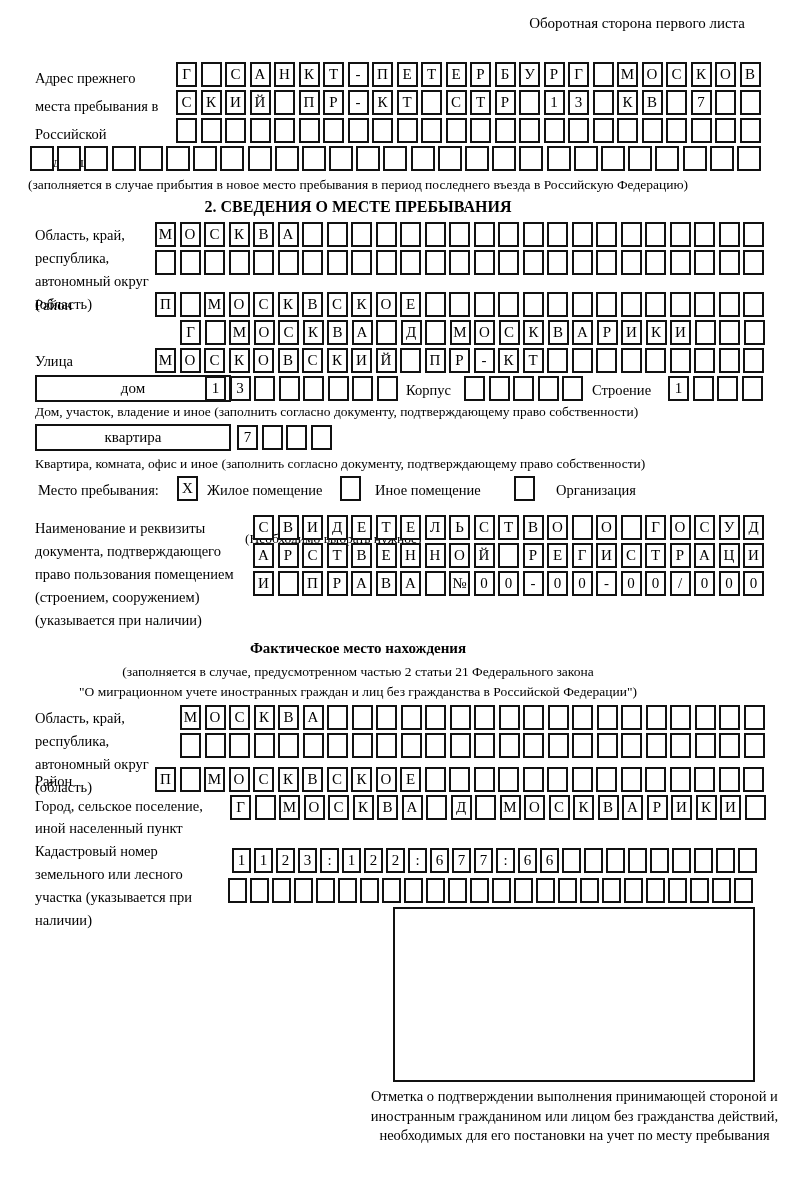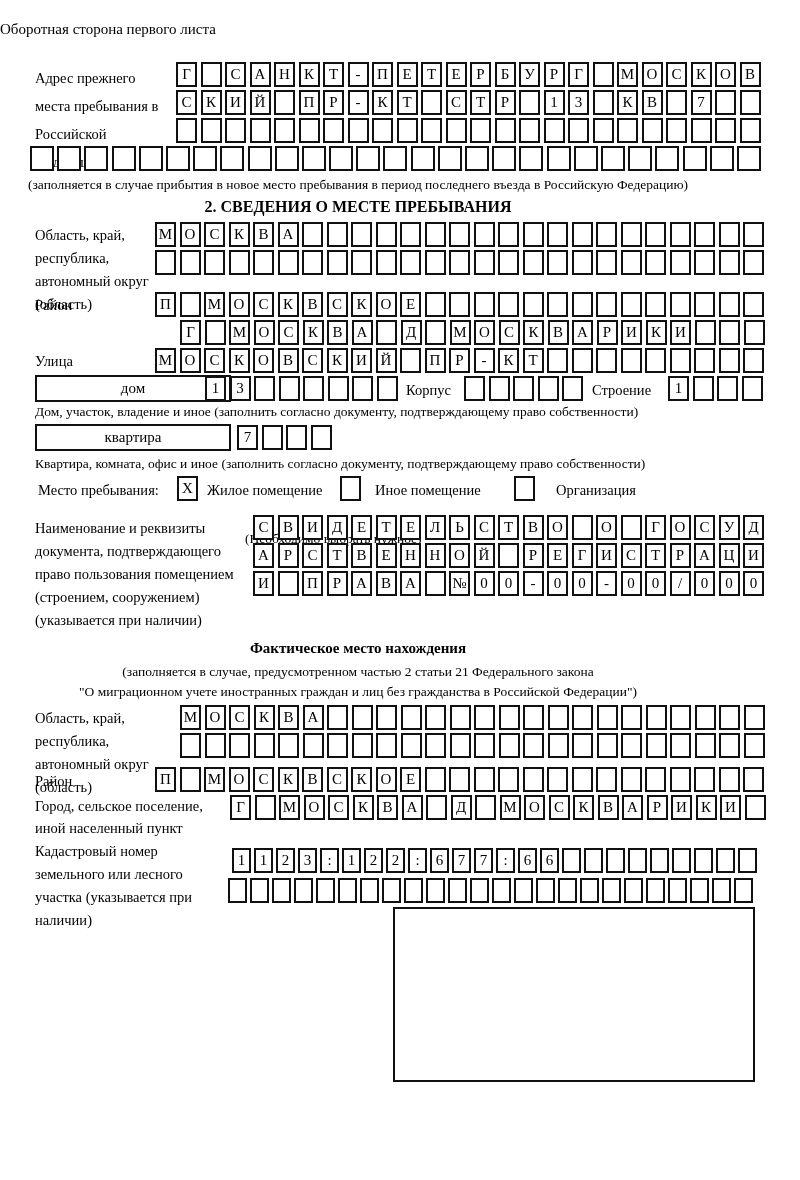--- a/index.html
+++ b/index.html
@@ -35,21 +35,21 @@
   .center{width:716px;text-align:center;}
   .sect-title{font-weight:bold;font-size:16px;}
   .hdr{font-size:15px;}
   .stamp-box{box-sizing:border-box;border:2px solid #111;background:#fff;}
 </style>
 </head>
 <body>
 
 <div class="page">
 
-  <div class="abs hdr" style="top:21px;left:0;width:745px;">Оборотная сторона первого листа</div>
+  <div class="abs hdr" style="top:15px;left:0;width:745px;text-align:right;">Оборотная сторона первого листа</div>
 
   <div class="abs lbl" style="top:64px;left:35px;width:135px;line-height:28px;">Адрес прежнего места пребывания в Российской Федерации</div>
   <div class="abs cells" style="top:62px;left:176px;">
       <span class="cell">Г</span>
       <span class="cell"></span>
       <span class="cell">С</span>
       <span class="cell">А</span>
       <span class="cell">Н</span>
       <span class="cell">К</span>
       <span class="cell">Т</span>
@@ -581,14 +581,15 @@
       <span class="cell"></span>
       <span class="cell"></span>
       <span class="cell"></span>
       <span class="cell"></span>
       <span class="cell"></span>
       <span class="cell"></span>
       <span class="cell"></span>
     </div>
 
   <div class="abs stamp-box" style="top:907px;left:393px;width:362px;height:175px;"></div>
+  <div class="abs" style="top:1087px;left:352px;width:445px;text-align:center;font-size:14.5px;line-height:19.5px;">Отметка о подтверждении выполнения принимающей стороной и иностранным гражданином или лицом без гражданства действий, необходимых для его постановки на учет по месту пребывания</div>
 
 </div>
 
 </body></html>

